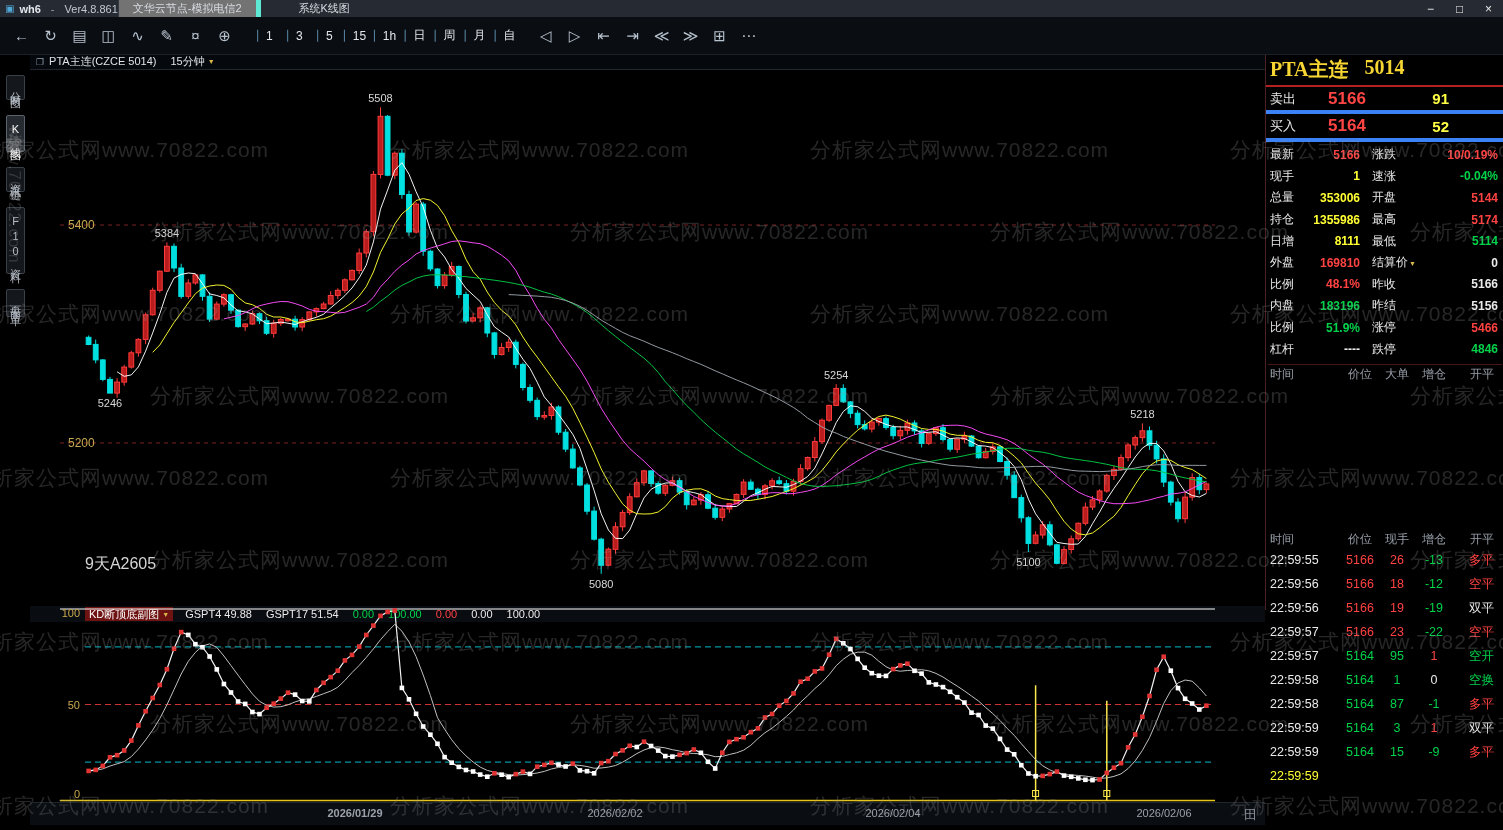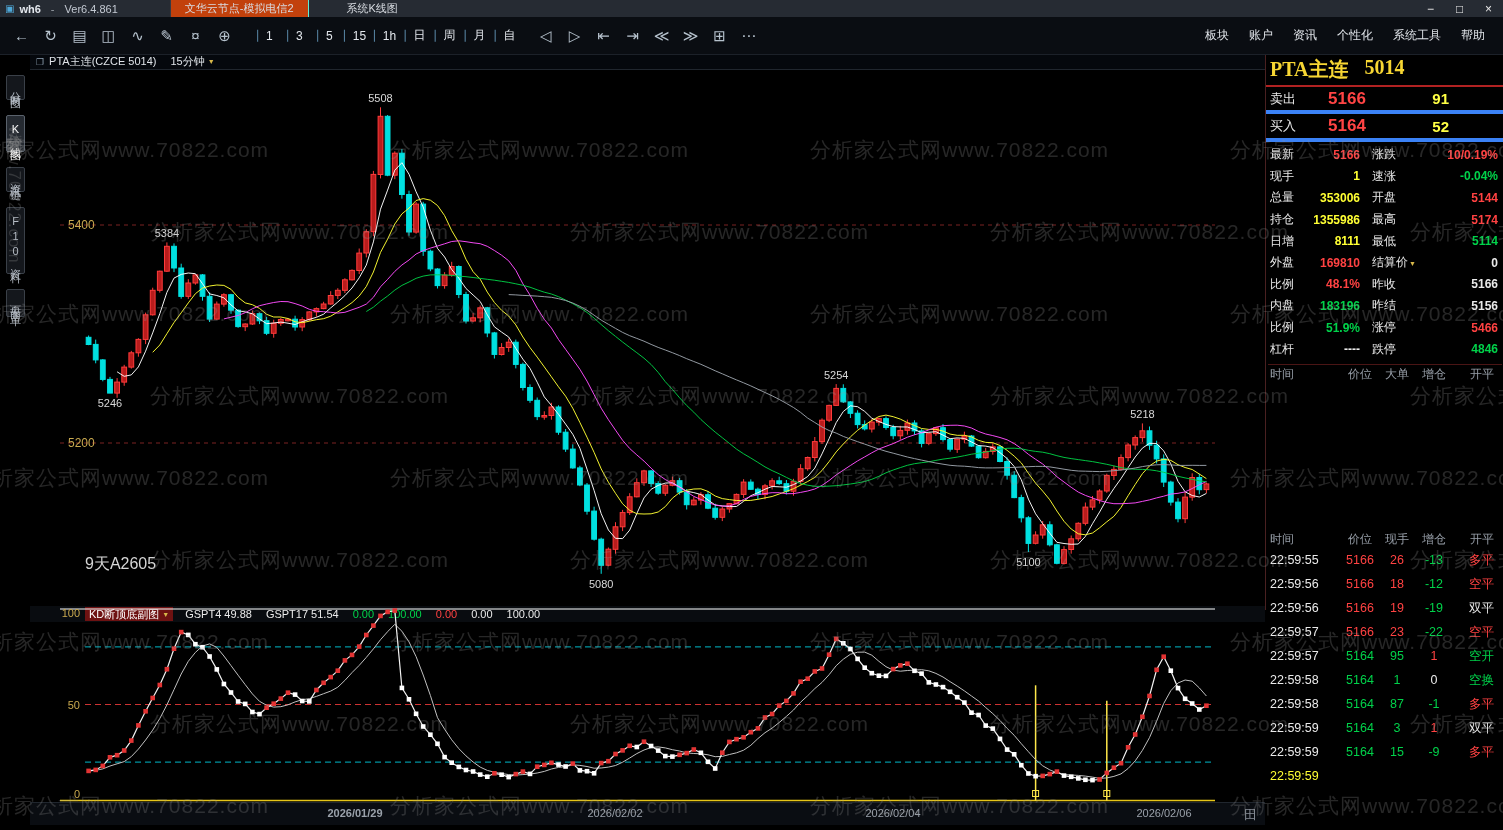--- a/index.html
+++ b/index.html
@@ -6,22 +6,22 @@
   #app{position:relative;width:1503px;height:830px;background:#000;overflow:hidden;
        font-family:"Liberation Sans","DejaVu Sans",sans-serif;-webkit-user-select:none;user-select:none;}
 
   
   #titlebar{position:absolute;top:0;left:0;right:0;height:17px;background:#262b33;
             display:flex;align-items:center;font-size:11px;color:#cdd2da;z-index:10;}
   .tt-appicon{margin-left:5px;color:#4fa8d8;font-size:10px;}
   .tt-app{margin-left:5px;font-weight:bold;color:#e4e8ee;}
   .tt-sep{margin-left:10px;color:#9aa0a8;}
   .tt-ver{margin-left:10px;color:#c3c9d2;}
-  .tt-tab{height:17px;display:flex;align-items:center;padding:0 14px;margin-left:52px;
-          background:#c2410c;border-left:1px solid #343a44;border-right:1px solid #5eead4;color:#d8dce2;}
+  .tt-tab{height:17px;display:flex;align-items:center;padding:0 14px;
+          background:#737373;border-left:1px solid #343a44;border-right:5px solid #5eead4;color:#d8dce2;}
   .tt-tab2{margin-left:24px;background:transparent;border:none;}
   .win-btns{margin-left:auto;display:flex;height:100%;}
   .win-btn{width:29px;display:flex;align-items:center;justify-content:center;color:#e8e8e8;font-size:12px;}
 
   
   #toolbar{position:absolute;top:17px;left:0;right:0;height:37px;background:#0a0d12;
            border-bottom:1px solid #1c2129;display:flex;align-items:center;padding:0 8px;z-index:10;}
   #tb-left,#tb-periods,#tb-right{display:flex;align-items:center;}
   .tb-icon{width:27px;height:24px;display:flex;align-items:center;justify-content:center;
            color:#b6c2cd;font-size:15px;margin-right:2px;}
@@ -111,21 +111,21 @@
 </style>
 </head>
 <body>
 
 <div id="app">
 
   <div id="titlebar">
     <span class="tt-appicon">▣</span>
     <span class="tt-app">wh6</span>
     <span class="tt-sep">-</span>
-    <span class="tt-ver">Ver6.4.861</span>
+    <span class="tt-ver">Ver4.8.861</span>
     <div class="tt-tab">文华云节点-模拟电信2</div>
     <div class="tt-tab tt-tab2">系统K线图</div>
     <div class="win-btns">
       <div class="win-btn">−</div>
       <div class="win-btn">□</div>
       <div class="win-btn">×</div>
     </div>
   </div>
 
   <div id="toolbar">
@@ -152,28 +152,20 @@
       </div>
     <div id="tb-right">
         <div class="tb-icon">◁</div>
         <div class="tb-icon">▷</div>
         <div class="tb-icon">⇤</div>
         <div class="tb-icon">⇥</div>
         <div class="tb-icon">≪</div>
         <div class="tb-icon">≫</div>
         <div class="tb-icon">⊞</div>
         <div class="tb-icon">⋯</div>
-      </div>
-    <div id="tb-menu">
-        <div class="tb-menu-item">板块</div>
-        <div class="tb-menu-item">账户</div>
-        <div class="tb-menu-item">资讯</div>
-        <div class="tb-menu-item">个性化</div>
-        <div class="tb-menu-item">系统工具</div>
-        <div class="tb-menu-item">帮助</div>
       </div>
   </div>
 
   <div id="chart-tabbar">
     <span class="ct-icon">❐</span>
     <span class="ct-title">PTA主连(CZCE 5014)</span>
     <span class="ct-period">
       <span>15分钟</span>
       <span class="dd">▼</span>
     </span>

